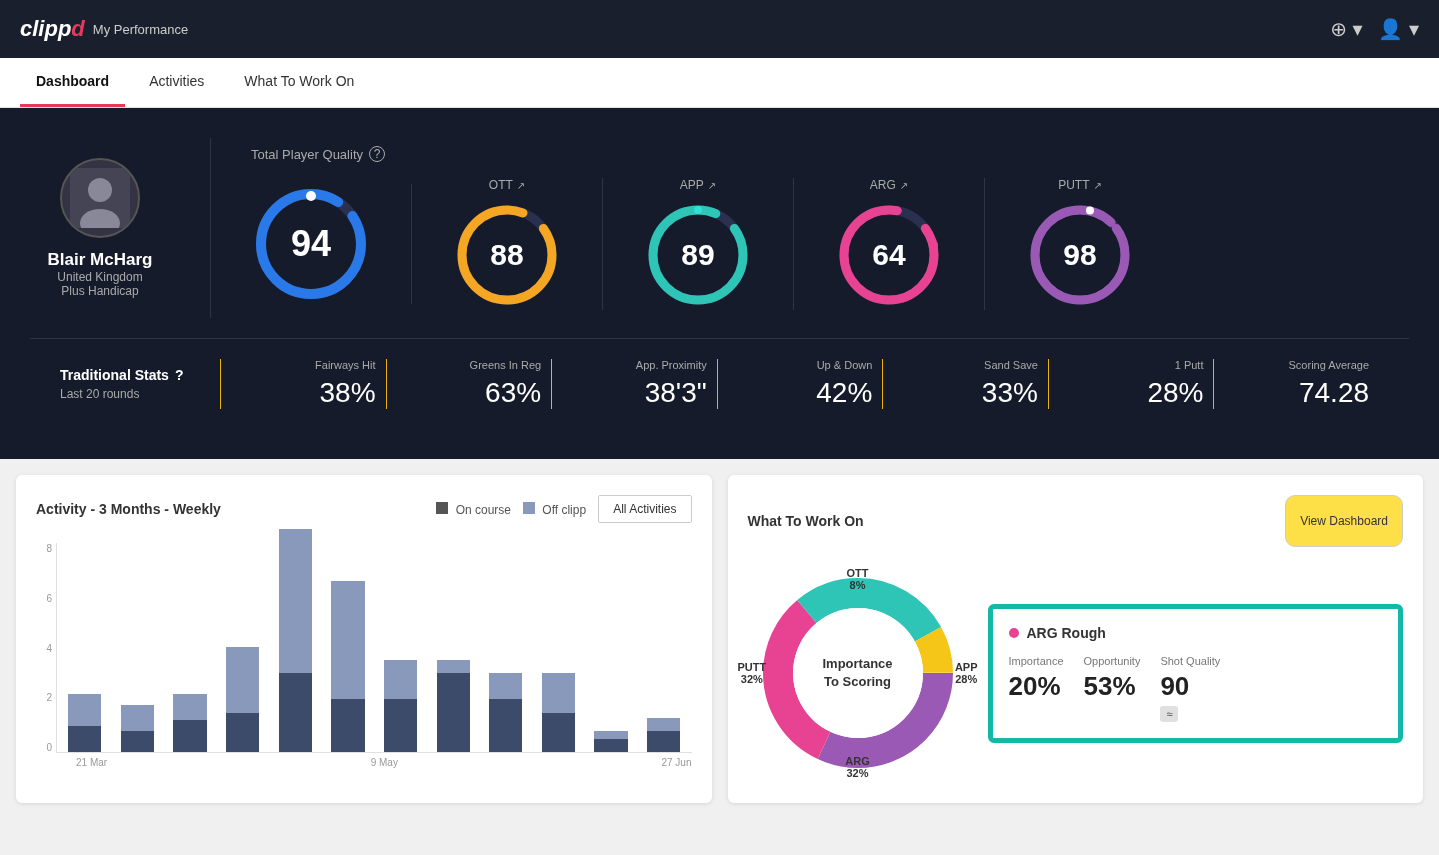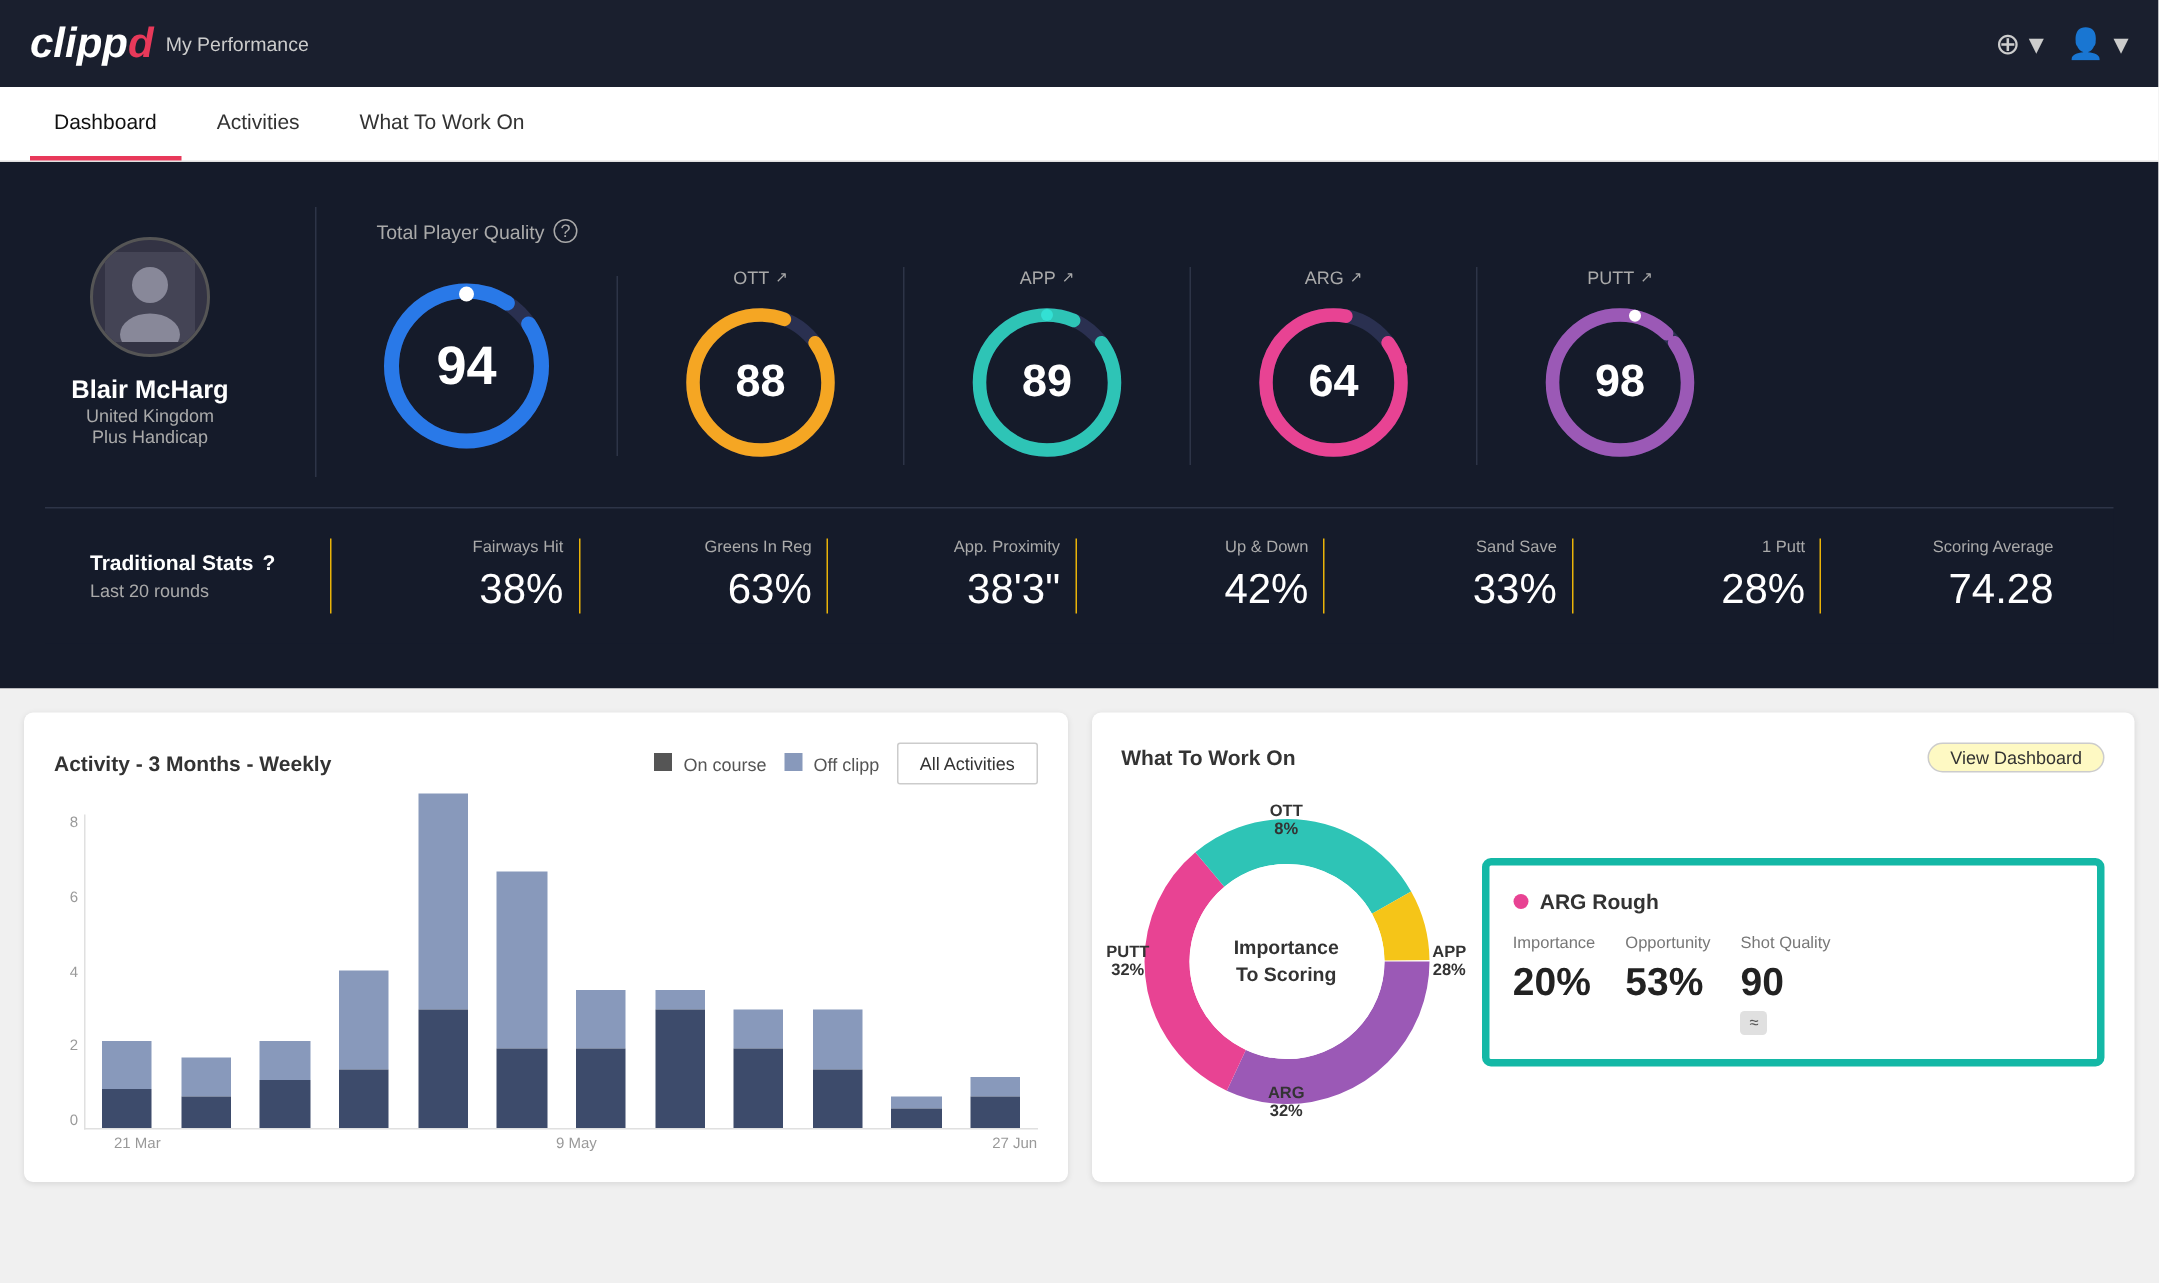--- a/index.html
+++ b/index.html
@@ -7,21 +7,21 @@
 
     
     .header {
       background: #1a1f2e;
       display: flex;
       align-items: center;
       padding: 0 20px;
       height: 58px;
       justify-content: space-between;
     }
-    .logo { color: #e8395a; font-size: 28px; font-weight: 700; font-style: italic; }
+    .logo { color: #e8395a; font-size: 22px; font-weight: 700; font-style: italic; }
     .logo span { color: #fff; }
     .header-title { color: #ccc; font-size: 13px; margin-left: 8px; }
     .header-left { display: flex; align-items: center; }
     .header-right { display: flex; align-items: center; gap: 16px; }
     .header-icon { color: #ccc; font-size: 20px; cursor: pointer; display: flex; align-items: center; gap: 4px; }
 
     
     .tabs {
       background: #fff;
       display: flex;
@@ -34,21 +34,21 @@
       color: #333;
       font-size: 14px;
       padding: 0 16px;
       height: 100%;
       display: flex;
       align-items: center;
       cursor: pointer;
       border-bottom: 3px solid transparent;
       margin-right: 8px;
     }
-    .tab.active { border-bottom: 3px solid #e8395a; color: #111; font-weight: 400; }
+    .tab.active { border-bottom: 3px solid #e8395a; color: #111; font-weight: 700; }
 
     
     .hero {
       background: #151b2a;
       padding: 30px 30px 30px 30px;
       display: flex;
       flex-direction: column;
     }
     .hero-top {
       display: flex;
@@ -196,22 +196,22 @@
     
     .work-header {
       display: flex;
       align-items: center;
       justify-content: space-between;
       margin-bottom: 16px;
     }
     .work-title { font-size: 14px; font-weight: 600; color: #333; }
     .view-btn {
       border: 1px solid #ccc;
-      background: #fef9c3;
-      padding: 2px 14px;
+      background: #fde047;
+      padding: 18px 14px;
       font-size: 12px;
       cursor: pointer;
       color: #333;
       border-radius: 10px;
     }
     .work-content {
       display: flex;
       align-items: center;
       gap: 20px;
     }

